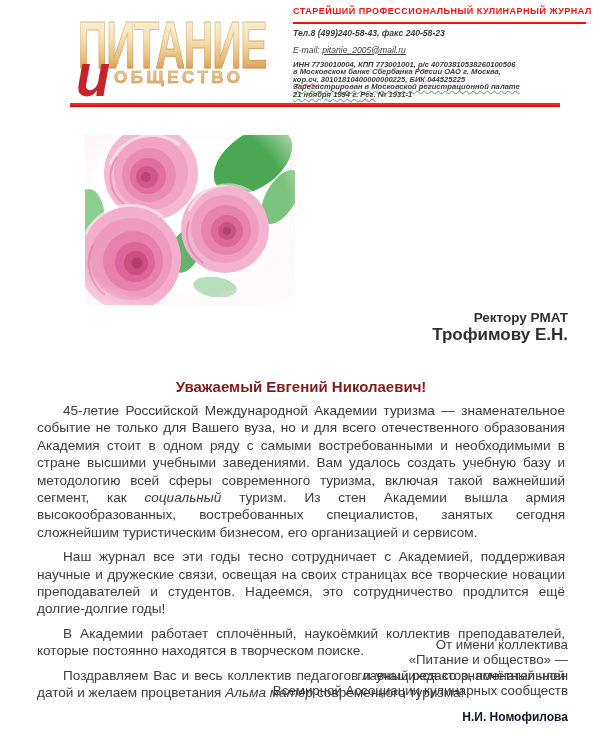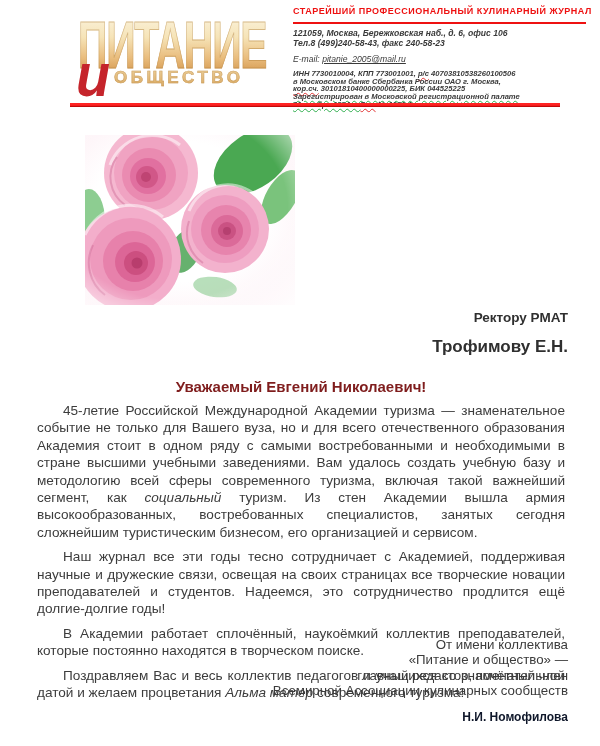--- a/index.html
+++ b/index.html
@@ -38,21 +38,21 @@
   .sq-green{text-decoration-line:underline;text-decoration-style:wavy;text-decoration-color:#2fae4e;text-decoration-thickness:1px;text-underline-offset:1px;}
   .main-rule{
     position:absolute;left:70px;top:103px;width:490px;height:4px;
     background:linear-gradient(180deg,#ff2323 0%,#ff2323 55%,#a80000 100%);
   }
   
   .photo{position:absolute;left:85px;top:135px;width:210px;height:170px;}
   
   .recipient{position:absolute;right:32px;top:310px;text-align:right;}
   .recipient-role{font-size:13.5px;font-weight:bold;color:#2f2f2f;}
-  .recipient-name{margin-top:12px;font-size:17px;font-weight:bold;color:#2f2f2f;}
+  .recipient-name{margin-top:0;font-size:17px;font-weight:bold;color:#2f2f2f;}
   .salutation{position:absolute;left:37px;top:378px;width:528px;text-align:center;
     font-size:15px;font-weight:bold;color:#7f1d1d;}
   .body-text{position:absolute;left:37px;top:402px;width:528px;}
   .body-text p{
     margin:0 0 7px 0;font-size:13.6px;line-height:17.4px;text-align:justify;
     text-indent:26px;color:#3c3c3c;
   }
   .it{font-style:italic;}
   .signature{position:absolute;right:32px;top:637px;text-align:right;font-size:13.3px;line-height:15.3px;color:#3c3c3c;}
   .sig-name{margin-top:12px;font-size:12px;font-weight:bold;color:#0f172a;}
@@ -65,21 +65,20 @@
   <div class="logo">
     <div class="logo-title">ПИТАНИЕ</div>
     <div class="logo-amp">и</div>
     <div class="logo-subtitle">ОБЩЕСТВО</div>
   </div>
 
   <div class="mast-right">
     <div class="tagline">СТАРЕЙШИЙ ПРОФЕССИОНАЛЬНЫЙ КУЛИНАРНЫЙ ЖУРНАЛ</div>
     <div class="tagline-rule"></div>
     <div class="addr">
-      <div>121059, Москва, Бережковская наб., д. 6, офис 106</div>
       <div>Тел.8 (499)240-58-43, факс 240-58-23</div>
     </div>
     <div class="email-row">
       <span>E-mail:</span>
       <a href="#" class="email-link">pitanie_2005@mail.ru</a>
     </div>
     <div class="req">
       <div><span>ИНН 7730010004, КПП 773001001, </span><span class="sq-red">р/с</span><span> 40703810538260100506</span></div>
       <div>в Московском банке Сбербанка России ОАО г. Москва,</div>
       <div><span class="sq-red">кор.сч.</span><span> 30101810400000000225, БИК 044525225</span></div>

